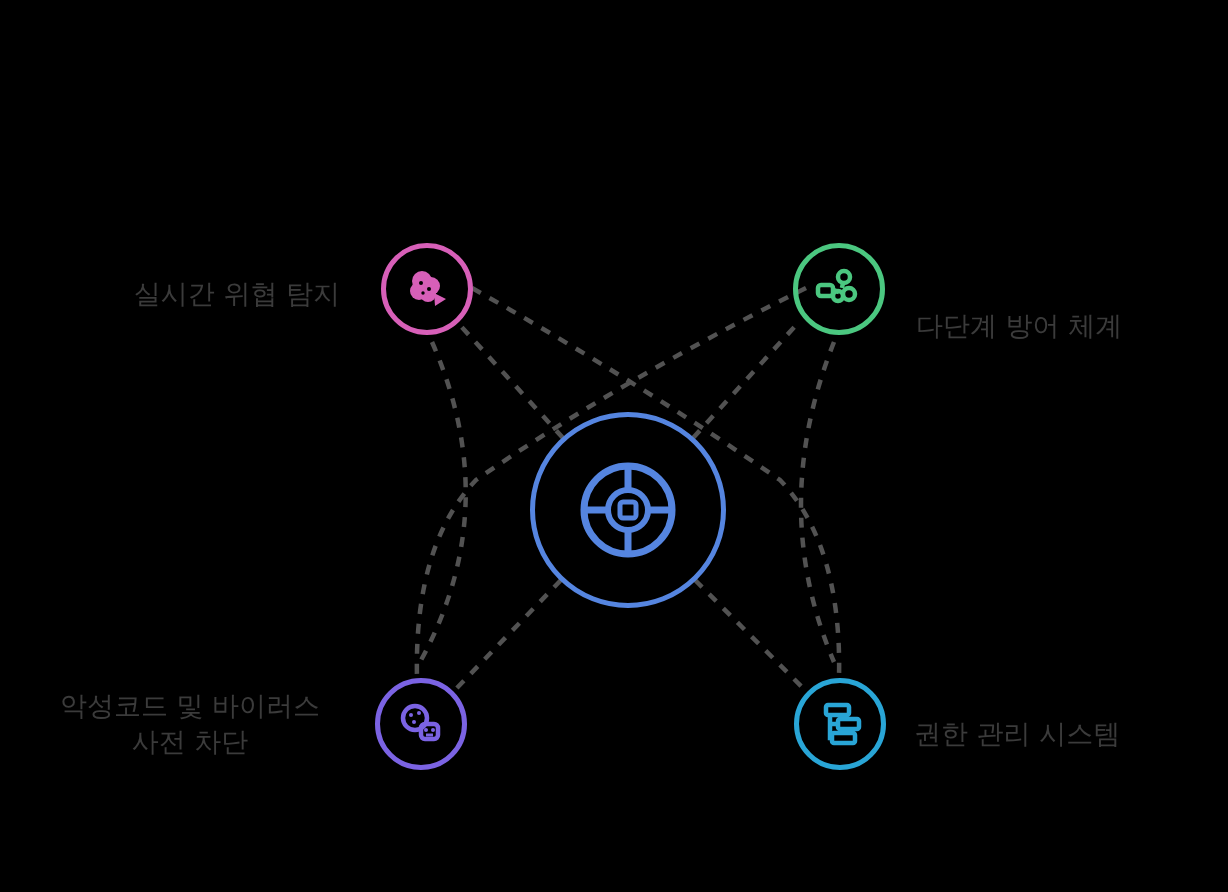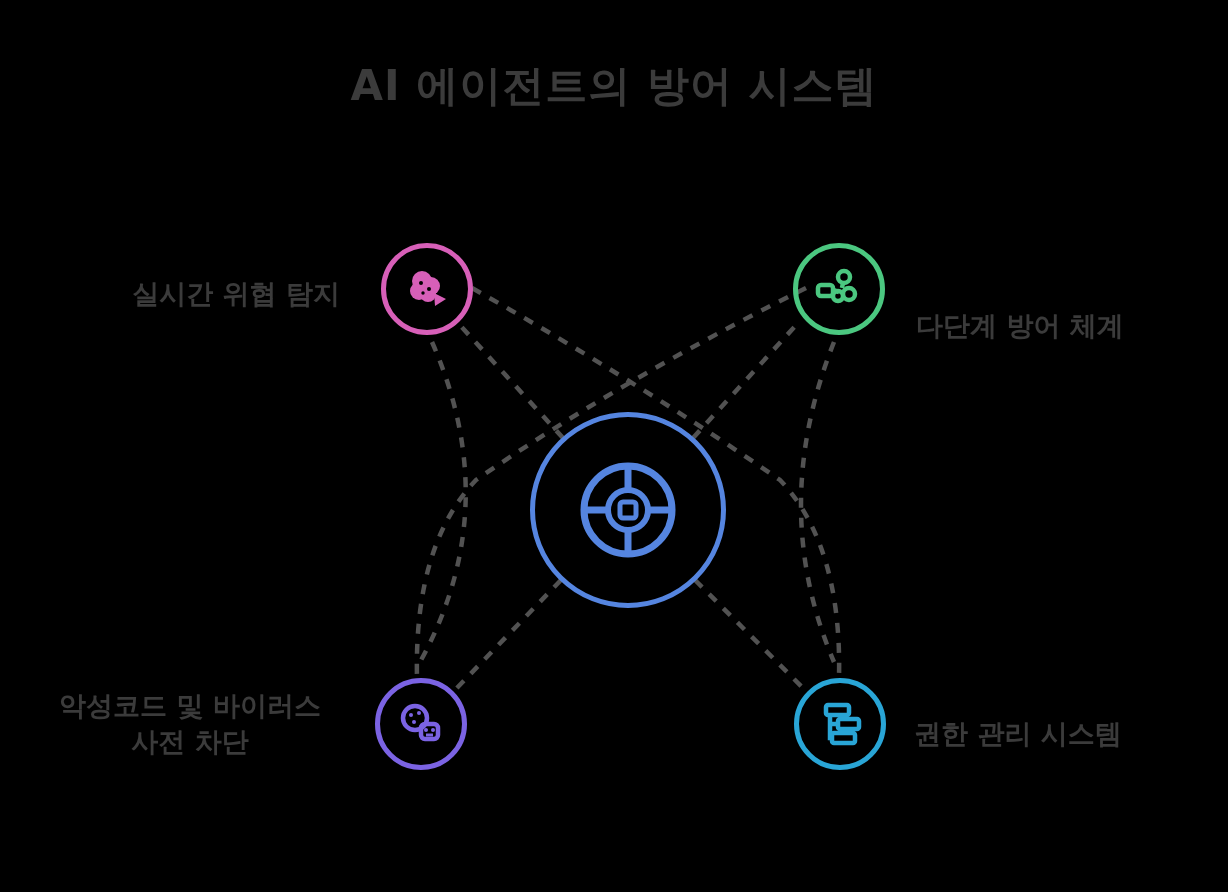--- a/index.html
+++ b/index.html
@@ -31,21 +31,21 @@
   }
   .sat{width:92px;height:92px;border-width:5px;border-style:solid;}
   .sat.pink{border-color:var(--pink);color:var(--pink);}
   .sat.green{border-color:var(--green);color:var(--green);}
   .sat.purple{border-color:var(--purple);color:var(--purple);}
   .sat.cyan{border-color:var(--cyan);color:var(--cyan);}
   .hub{
     width:196px;height:196px;border:5px solid var(--blue);color:var(--blue);
   }
   .label{
-    position:absolute;color:var(--text);font-size:27px;font-weight:700;
+    position:absolute;color:var(--text);font-size:27px;font-weight:400;
     line-height:36px;white-space:nowrap;
   }
   .label.tl{left:60px;top:276px;width:280px;text-align:right;}
   .label.tr{left:916px;top:276px;text-align:left;margin-top:32px;}
   .label.bl{left:40px;top:688px;width:300px;text-align:center;white-space:normal;}
   .label.br{left:914px;top:716px;text-align:left;}
 </style>
 </head>
 <body>
 
@@ -60,21 +60,20 @@
     <path d="M 472 288 Q 635 380 780 480 Q 842 545 839 678"></path>
 
     <path d="M 806 288 Q 621 380 476 480 Q 414 545 417 678"></path>
 
     <path d="M 563 438 L 458 323"></path>
     <path d="M 693 438 L 798 323"></path>
     <path d="M 561 580 L 455 690"></path>
     <path d="M 695 580 L 805 690"></path>
   </svg>
 
-  <div class="title">AI 에이전트의 방어 시스템</div>
 
   <div class="node-circle hub" style="left:530px;top:412px;">
     <svg width="110" height="110" viewBox="0 0 110 110" fill="none" stroke="currentColor">
       <circle cx="55" cy="55" r="44" stroke-width="7"></circle>
       <circle cx="55" cy="55" r="20" stroke-width="6"></circle>
       <line x1="55" y1="11" x2="55" y2="35" stroke-width="7"></line>
       <line x1="55" y1="75" x2="55" y2="99" stroke-width="7"></line>
       <line x1="11" y1="55" x2="35" y2="55" stroke-width="7"></line>
       <line x1="75" y1="55" x2="99" y2="55" stroke-width="7"></line>
       <rect x="47" y="47" width="16" height="16" rx="3" stroke-width="5"></rect>

